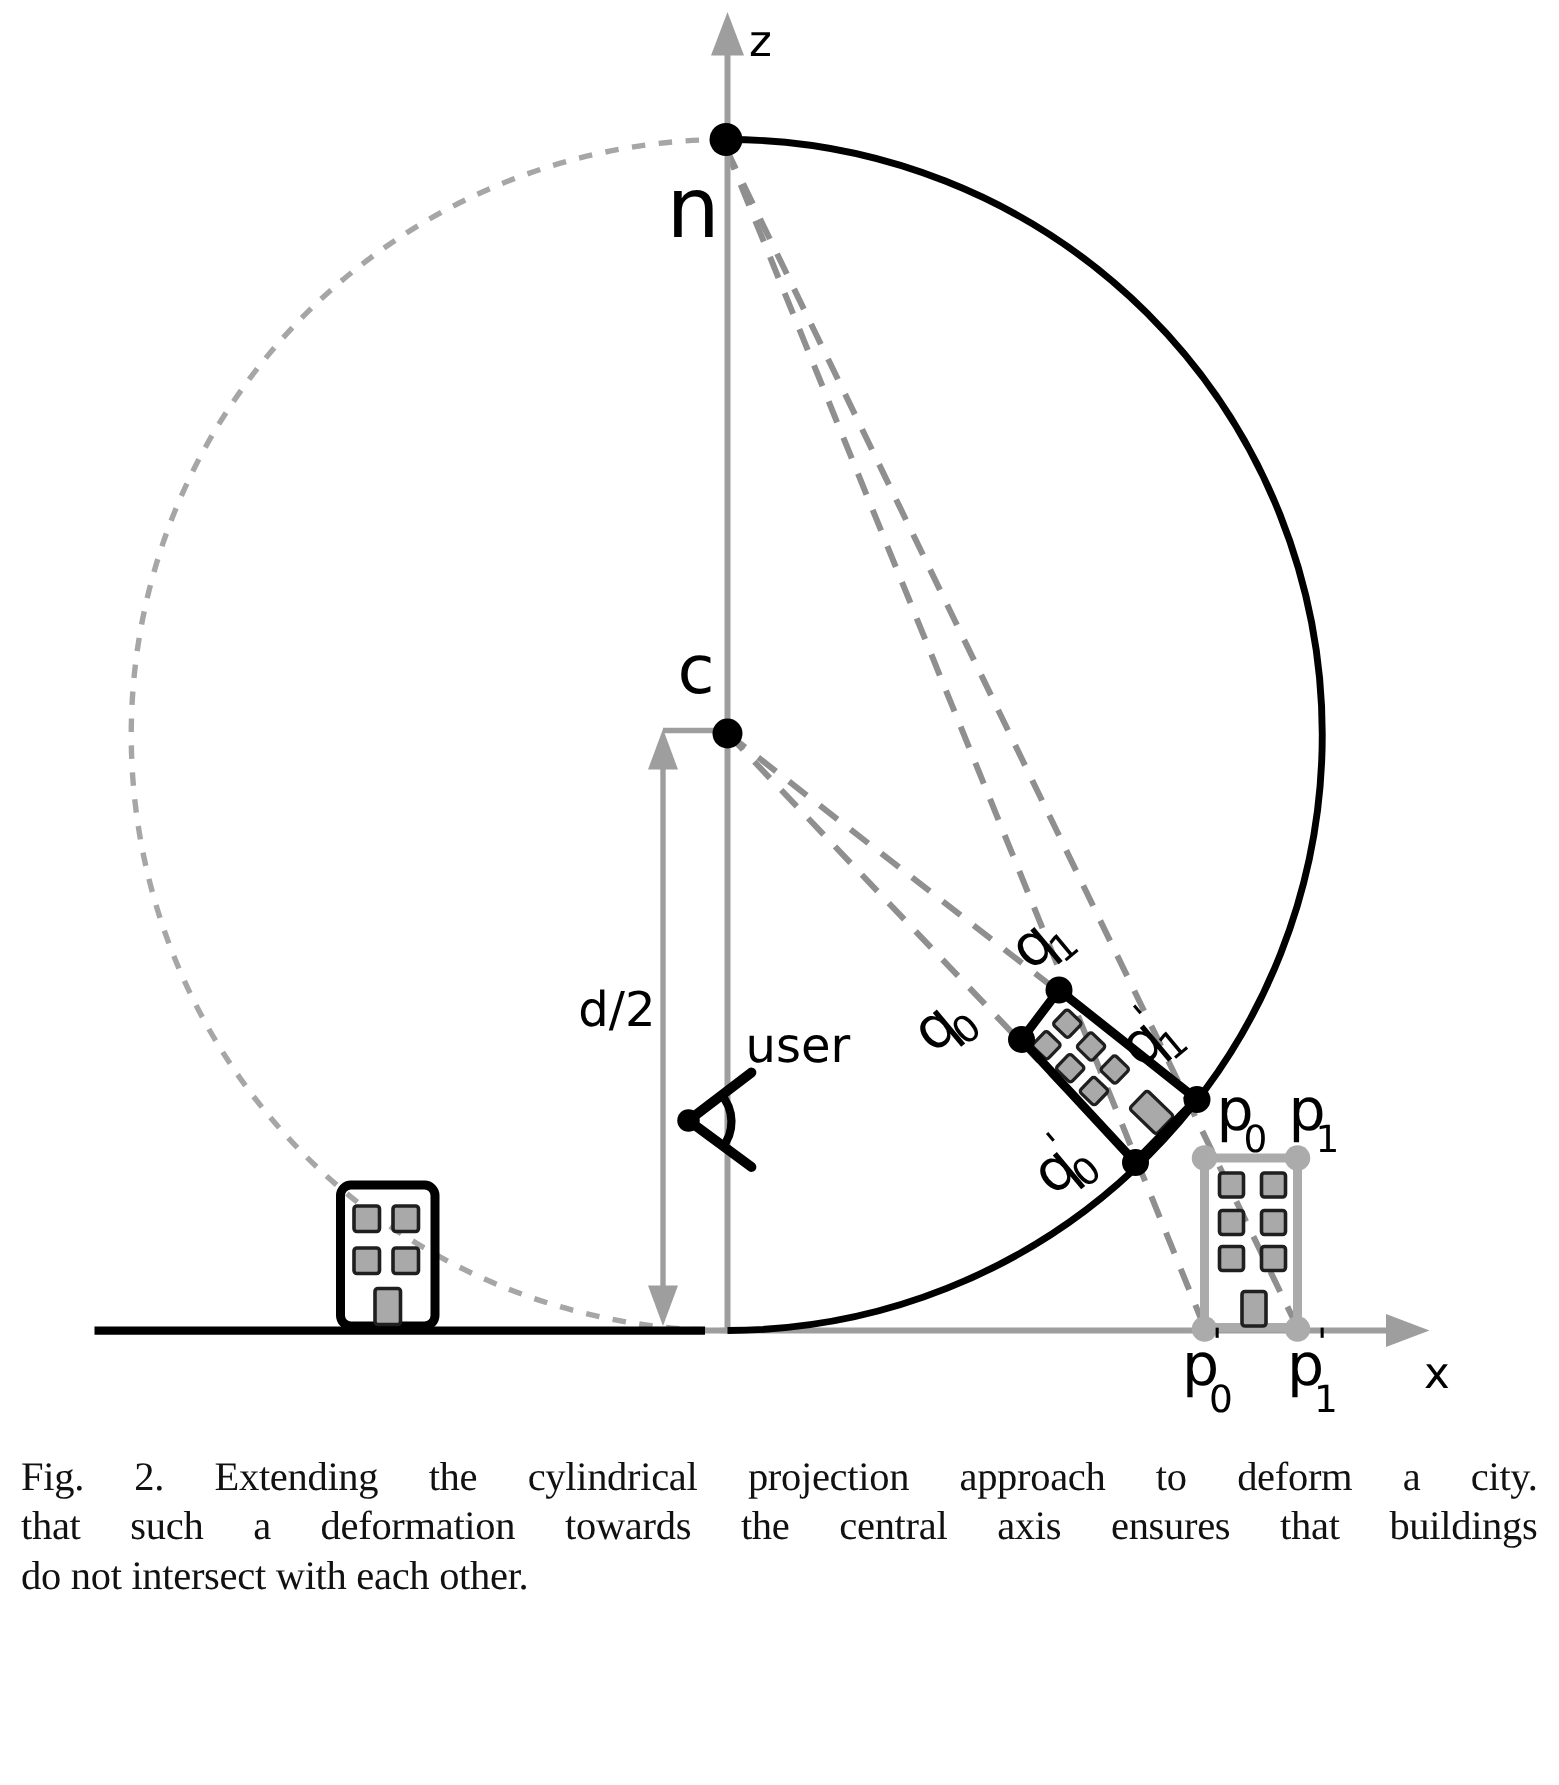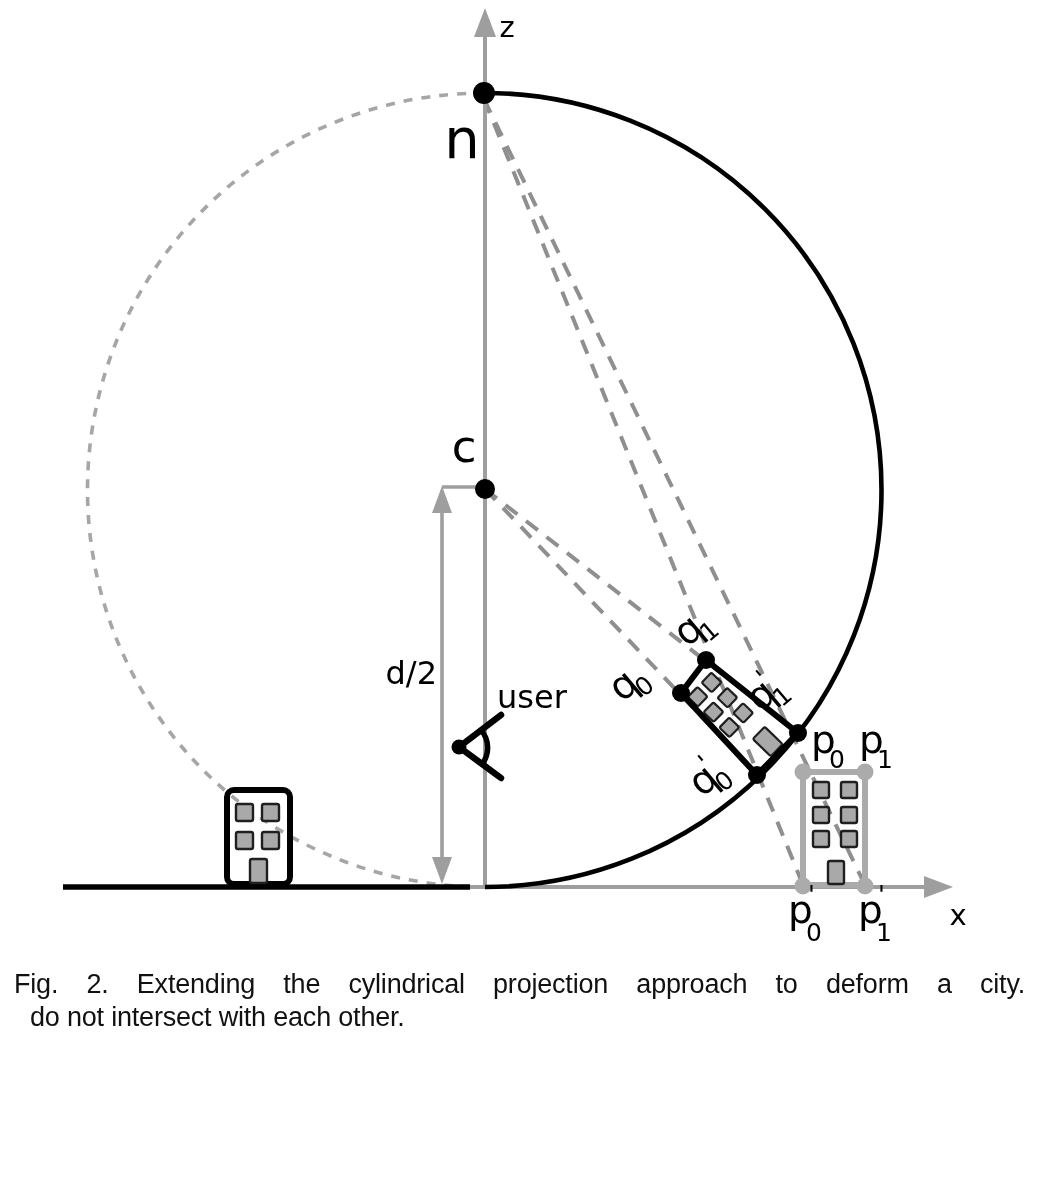--- a/index.html
+++ b/index.html
@@ -1,23 +1,23 @@
 <!DOCTYPE html>
 <html><head>
 <meta charset="utf-8">
 <style>
   html,body{margin:0;padding:0;background:#ffffff;}
   .page{width:1039px;height:1190px;background:#fff;position:relative;
         font-family:"DejaVu Sans",sans-serif;overflow:hidden;}
   .diagram{display:block;}
   .caption{padding:0 14px;margin-top:6px;color:#111;
-           font-family:Liberation Sans, sans-serif;font-size:27px;
+           font-family:Liberation Serif, serif;font-size:27px;
            line-height:1.22;letter-spacing:-0.2px;}
   .caption .cline{display:block;text-align:justify;text-align-last:justify;white-space:normal;}
-  .caption .cline.last{text-align-last:left;margin-left:16px;}
+  .caption .cline.last{text-align-last:left;}
   
   text{fill:#000;font-family:"DejaVu Sans",sans-serif;}
   .t-big{font-size:56px;}
   .t-med{font-size:45px;}
   .t-axis{font-size:29px;}
   .t-lbl{font-size:32px;}
   .t-base{font-size:39px;}
   .t-sub{font-size:25px;}
 </style>
 </head>
@@ -141,16 +141,17 @@
   </g>
   <g transform="translate(760,713) rotate(-40)">
     <text class="t-base" x="0" y="0">q</text>
     <text class="t-sub" x="21" y="-17">'</text>
     <text class="t-sub" x="20" y="10">1</text>
   </g>
 </svg>
 
 <div class="caption">
   <span class="cline">Fig. 2. Extending the cylindrical projection approach to deform a city.</span>
+  <span class="cline">that such a deformation towards the central axis ensures that buildings</span>
   <span class="cline last">do not intersect with each other.</span>
 </div>
 
 </div>
 
 </body></html>

